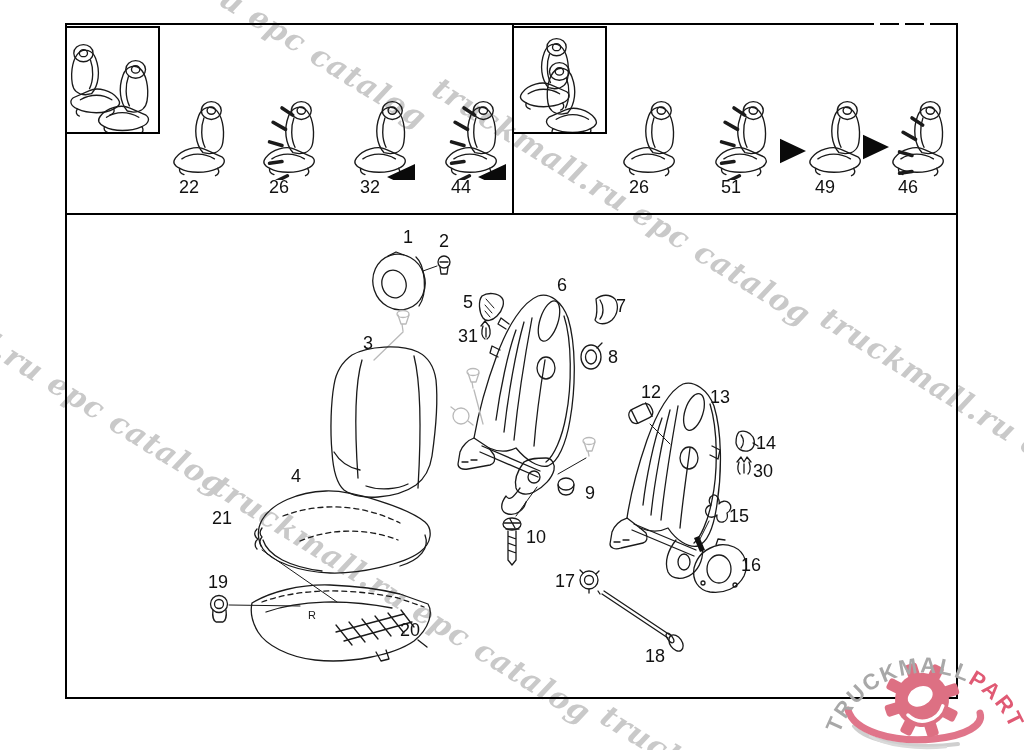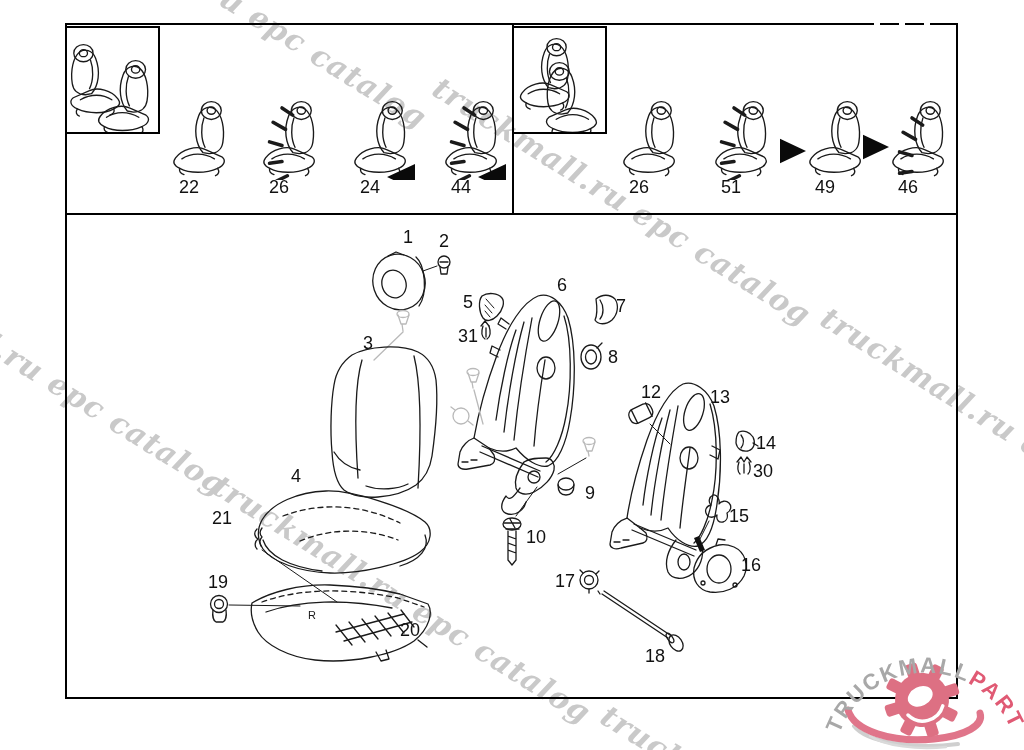--- a/index.html
+++ b/index.html
@@ -103,21 +103,21 @@
   </svg>
   <div class="vlabel">26</div>
 </div>
 <div class="cell" style="left:325px;">
   <svg width="90" height="82" viewBox="0 0 90 82">
     <use href="#seat" transform="translate(16,2)"></use>
     <g>
         <use href="#arrowL" transform="translate(62,38)"></use>
       </g>
   </svg>
-  <div class="vlabel">24</div>
+  <div class="vlabel">32</div>
 </div>
 <div class="cell" style="left:416px;">
   <svg width="90" height="82" viewBox="0 0 90 82">
     <use href="#seat" transform="translate(16,2)"></use>
     <g>
         <use href="#heat" transform="translate(3,10)"></use>
       </g>
     <g>
         <use href="#arrowL" transform="translate(62,38)"></use>
       </g>

